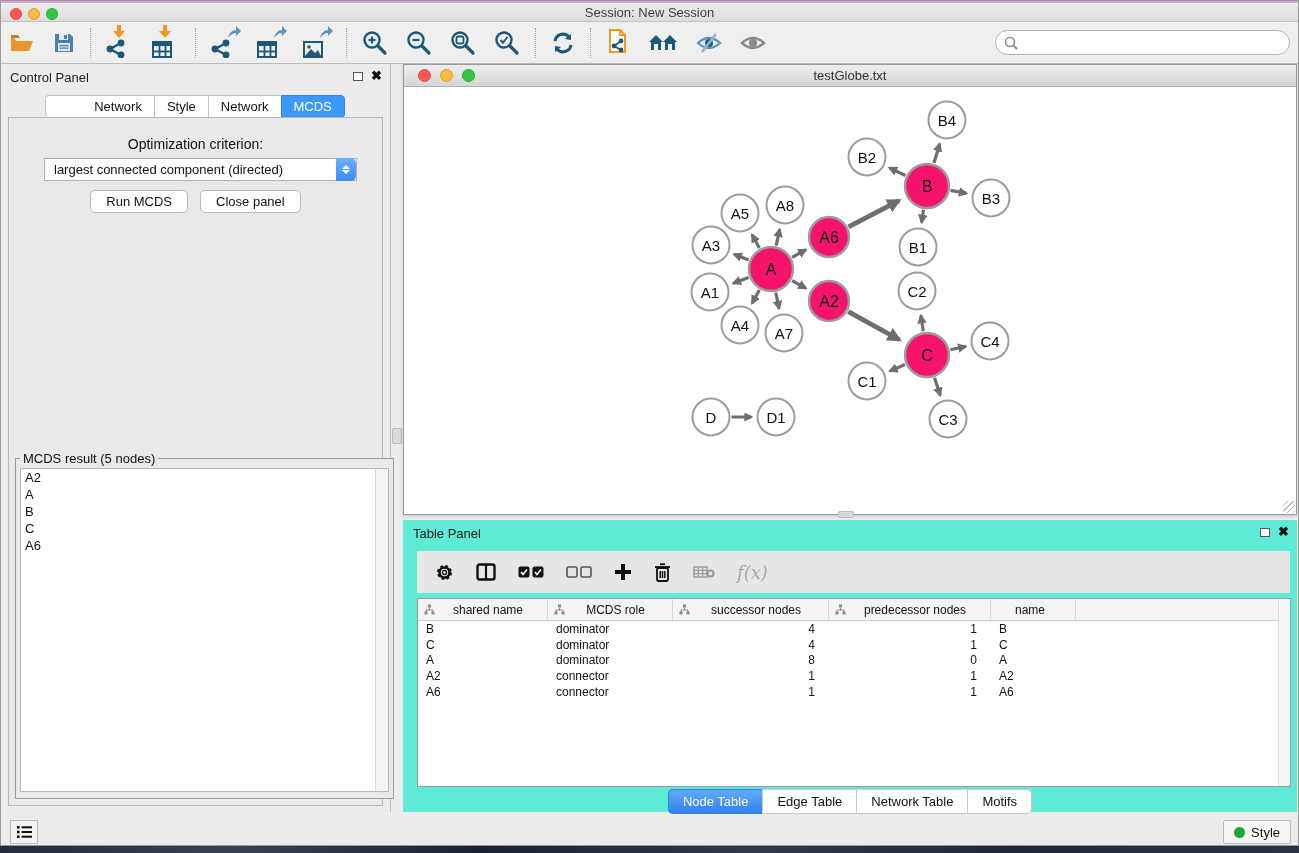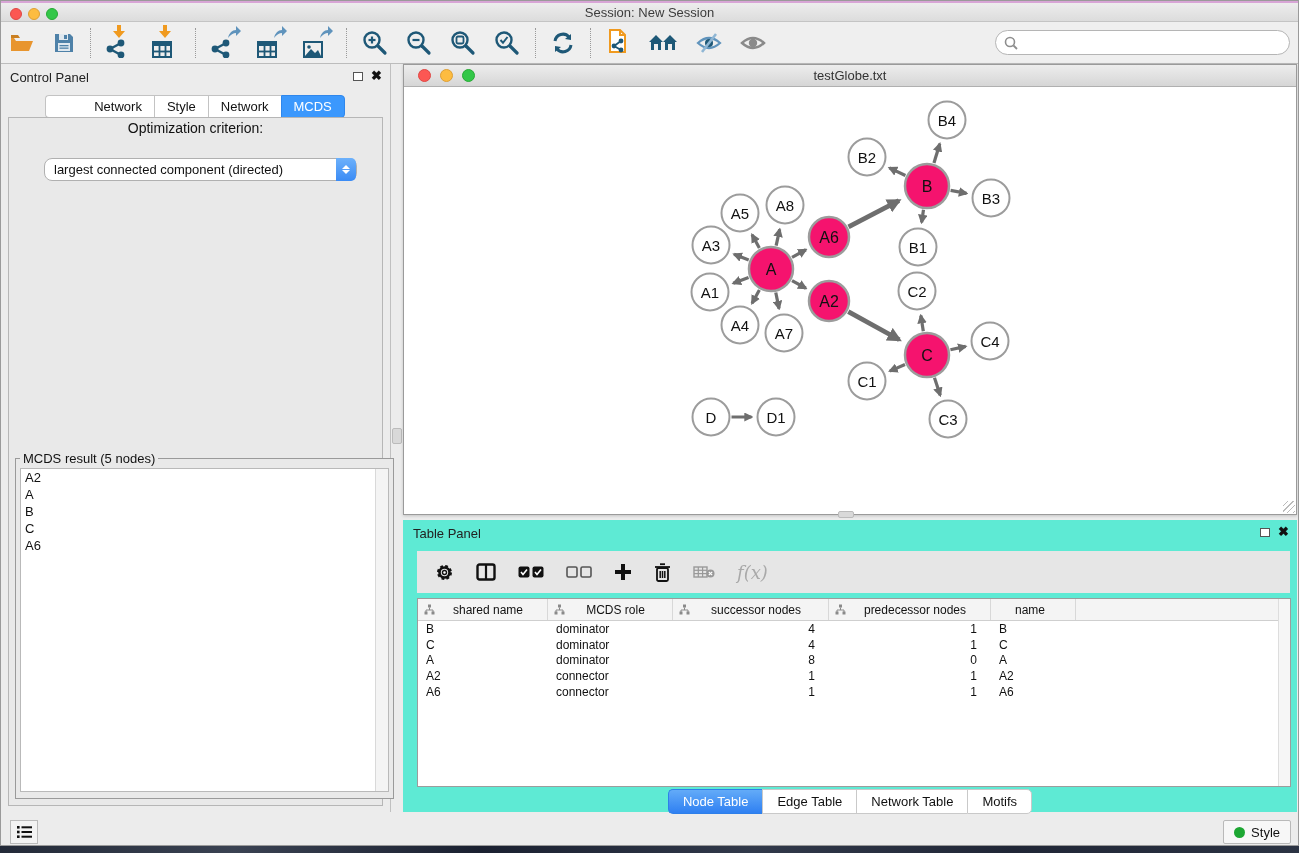--- a/index.html
+++ b/index.html
@@ -40,23 +40,23 @@
   .float-ico { width:10px; height:9px; border:1.5px solid #555; background:#fff; }
   .close-ico { font-size:13px; font-weight:bold; color:#111; line-height:10px; }
   .cp-tabs { position:absolute; left:0; top:31px; width:100%; display:flex; justify-content:center; }
   .cp-tab { font-size:13px; padding:3px 12px; background:#fff; border:1px solid #c3c3c3;
       border-right:none; color:#111; }
   .cp-tab:first-child { border-radius:4px 0 0 4px;padding-left:48px; }
   .cp-tab:last-child { border-radius:0 4px 4px 0; border-right:1px solid #c3c3c3; }
   .cp-tab.active { background:#3b98fd; border-color:#2f87ec; color:#fff; }
   .cp-content { position:absolute; left:8px; top:53px; width:375px; height:689px;
       background:#e9e9e9; border:1px solid #b6b6b6; }
-  .opt-label { position:absolute; left:0; width:100%; top:2px; text-align:center; font-size:14px; color:#111; }
+  .opt-label { position:absolute; left:0; width:100%; top:18px; text-align:center; font-size:14px; color:#111; }
   .criterion { position:absolute; left:35px; top:40px; width:313px; height:23px; background:#fff;
-      border:1px solid #b0b0b0; border-radius:8px; font-size:13px; color:#111;
+      border:1px solid #b0b0b0; border-radius:0; font-size:13px; color:#111;
       display:flex; align-items:center; padding-left:9px; }
   .criterion .stepper { position:absolute; right:0; top:-1px; width:20px; height:23px;
       background:linear-gradient(#6db1fb,#3a8bf5); border-radius:0 5px 5px 0;
       display:flex; flex-direction:column; align-items:center; justify-content:center; gap:1px; }
   .chev { width:0; height:0; border-left:4px solid transparent; border-right:4px solid transparent; }
   .chev.up { border-bottom:4px solid #fff; }
   .chev.down { border-top:4px solid #fff; }
   .cp-buttons { position:absolute; left:0; top:72px; width:100%; display:flex; justify-content:center; gap:12px; }
   .mac-btn { background:#fff; border:1px solid #b9b9b9; border-radius:5px; font-size:13px;
       color:#111; padding:3px 15px; font-family:"Liberation Sans",sans-serif; }
@@ -312,20 +312,24 @@
         <div class="cp-tab active">MCDS</div>
       </div>
     <div class="cp-content">
       <div class="opt-label">Optimization criterion:</div>
       <div class="criterion">
         <span>largest connected component (directed)</span>
         <span class="stepper">
           <span class="chev up"></span>
             <span class="chev down"></span>
         </span>
+      </div>
+      <div class="cp-buttons">
+        <button class="mac-btn">Run MCDS</button>
+        <button class="mac-btn">Close panel</button>
       </div>
       <fieldset class="result-fieldset">
         <legend>MCDS result (5 nodes)</legend>
         <div class="result-list" id="result-list">
           <div class="result-scroll"></div>
         <div class="result-item">A2</div>
             <div class="result-item">A</div>
             <div class="result-item">B</div>
             <div class="result-item">C</div>
             <div class="result-item">A6</div>

